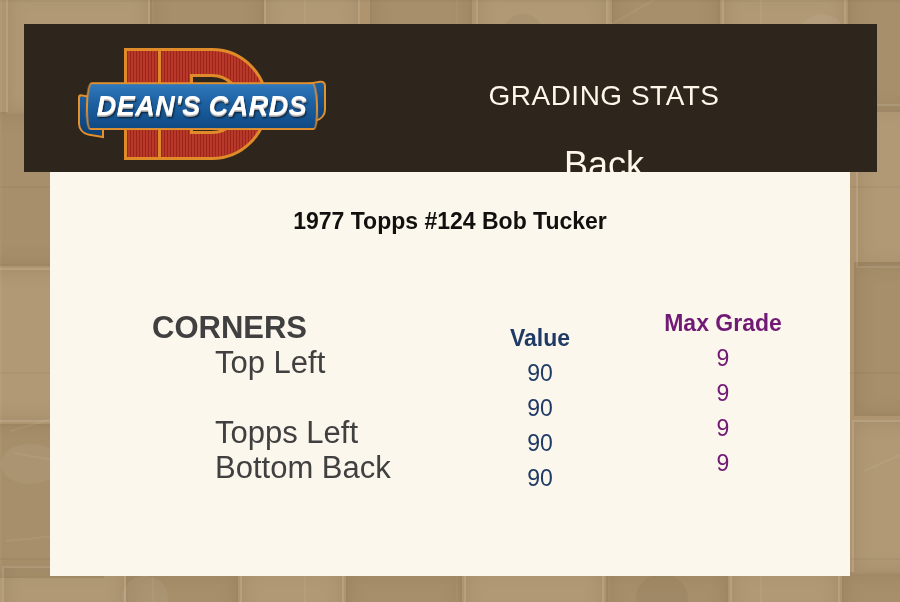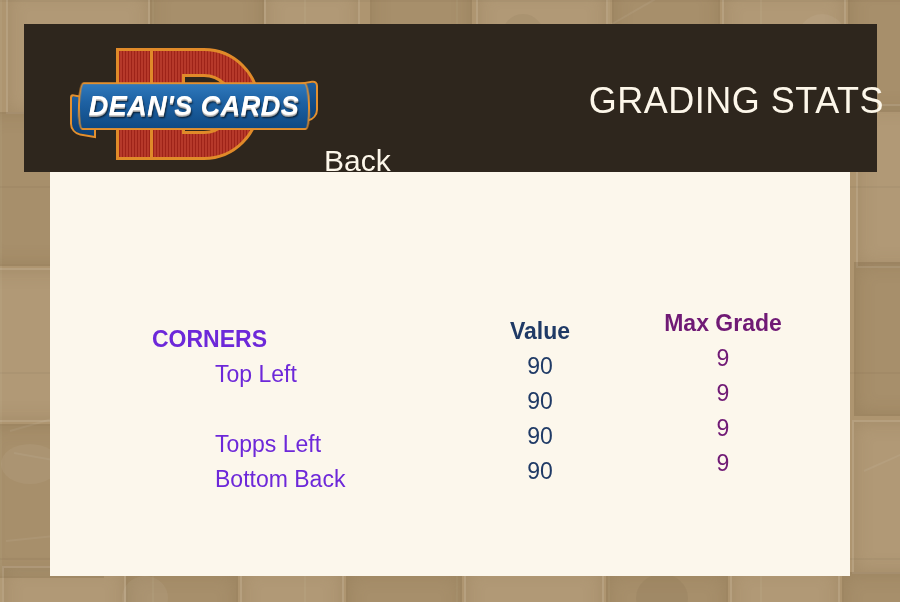--- a/index.html
+++ b/index.html
@@ -60,21 +60,21 @@
     left: 24px;
     top: 24px;
     width: 853px;
     height: 148px;
     background: #2e261d;
   }
 
   
   .logo {
     position: absolute;
-    left: 40px;
+    left: 48px;
     top: 4px;
     width: 260px;
     height: 140px;
   }
   .logo-d-outer {
     position: absolute;
     left: 52px;
     top: 20px;
     width: 148px;
     height: 112px;
@@ -177,34 +177,35 @@
       1px 3px 2px rgba(0,0,0,0.65);
     white-space: nowrap;
   }
 
   
   .header-title {
     position: absolute;
     left: 300px;
     top: 56px;
     width: 560px;
-    text-align: right;
+    text-align: center;
     color: #fdf7ea;
-    font-size: 36px;
+    font-size: 28px;
     font-weight: normal;
     letter-spacing: 0.5px;
     white-space: nowrap;
   }
   .header-subtitle {
     position: absolute;
     left: 300px;
     top: 120px;
     width: 560px;
+    text-align: center;
     color: #fdf7ea;
-    font-size: 30px;
+    font-size: 36px;
     font-weight: normal;
     white-space: nowrap;
   }
 
   
   .panel {
     position: absolute;
     left: 50px;
     top: 172px;
     width: 800px;
@@ -242,30 +243,30 @@
     top: 138px;
     width: 800px;
   }
   .stats-row {
     position: relative;
     height: 35px;
   }
   .col-label {
     position: absolute;
     left: 102px;
-    top: 16px;
-    font-size: 23px;
-    color: #6d28d9;
+    top: 0;
+    font-size: 31px;
+    color: #404040;
     white-space: nowrap;
   }
   .col-label.indent { left: 153px; margin-left: 12px; }
   .col-value {
     position: absolute;
     left: 430px;
-    top: 8px;
+    top: 15px;
     width: 120px;
     text-align: center;
     font-size: 23px;
     color: #1f3a66;
   }
   .col-max {
     position: absolute;
     left: 600px;
     top: 0;
     width: 146px;
@@ -341,20 +342,21 @@
         <div class="ribbon-text">DEAN'S CARDS</div>
       </div>
     </div>
 
     <div class="header-title">GRADING STATS</div>
     <div class="header-subtitle">Back</div>
   </div>
 
   <div class="panel">
 
+    <div class="card-title">1977 Topps #124 Bob Tucker</div>
 
     <div class="stats">
 
       <div class="stats-row stats-head">
         <div class="col-label">CORNERS</div>
         <div class="col-value">Value</div>
         <div class="col-max">Max Grade</div>
       </div>
 
       <div class="stats-row">

